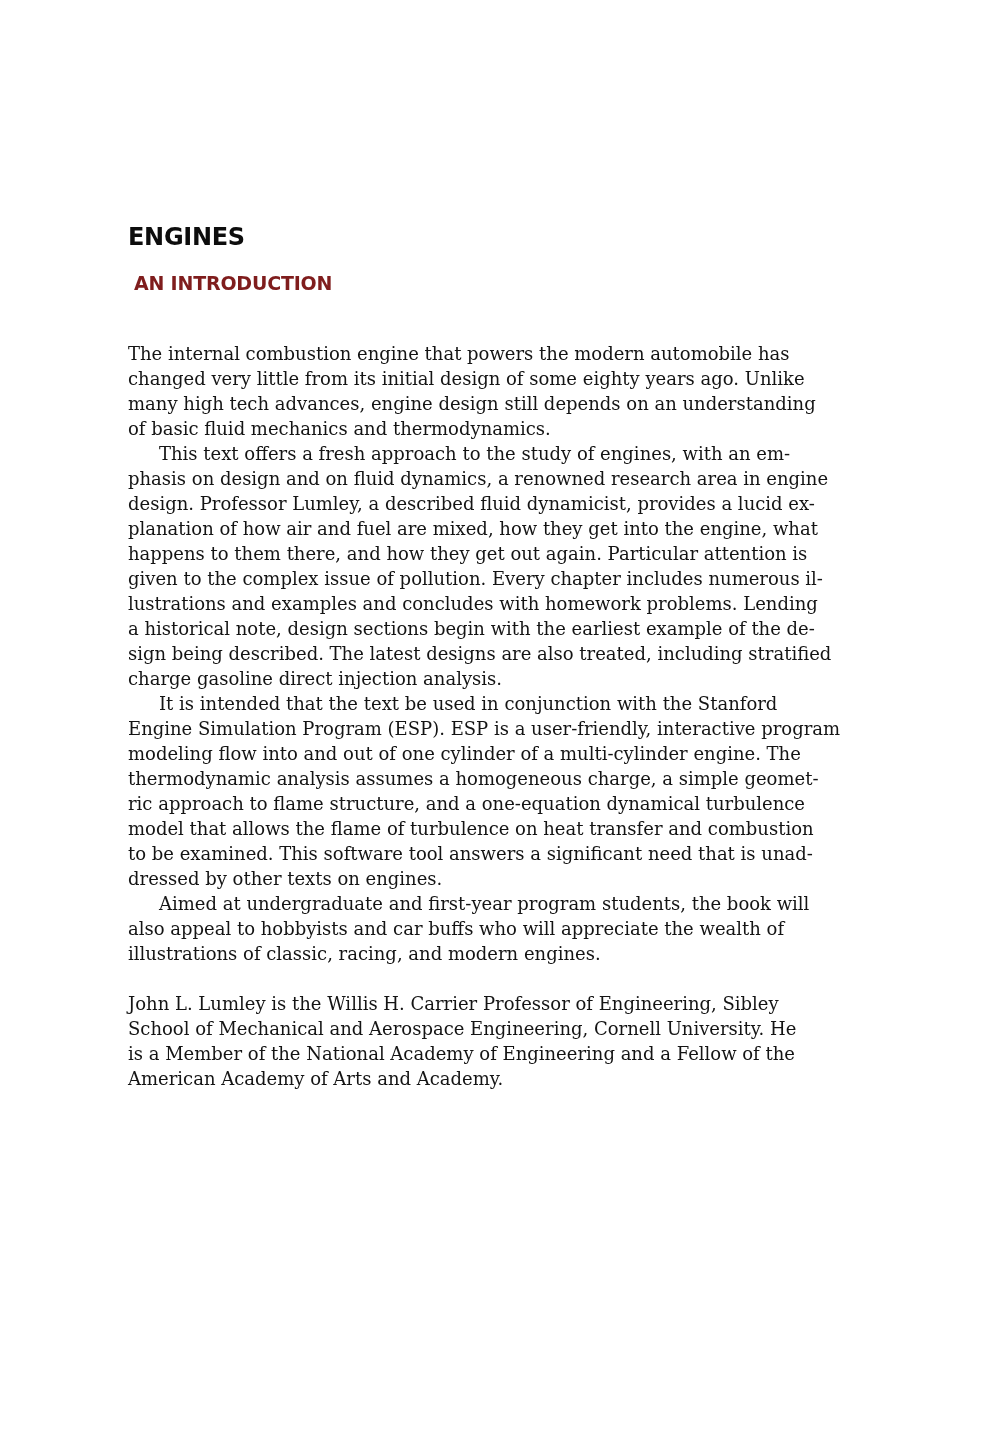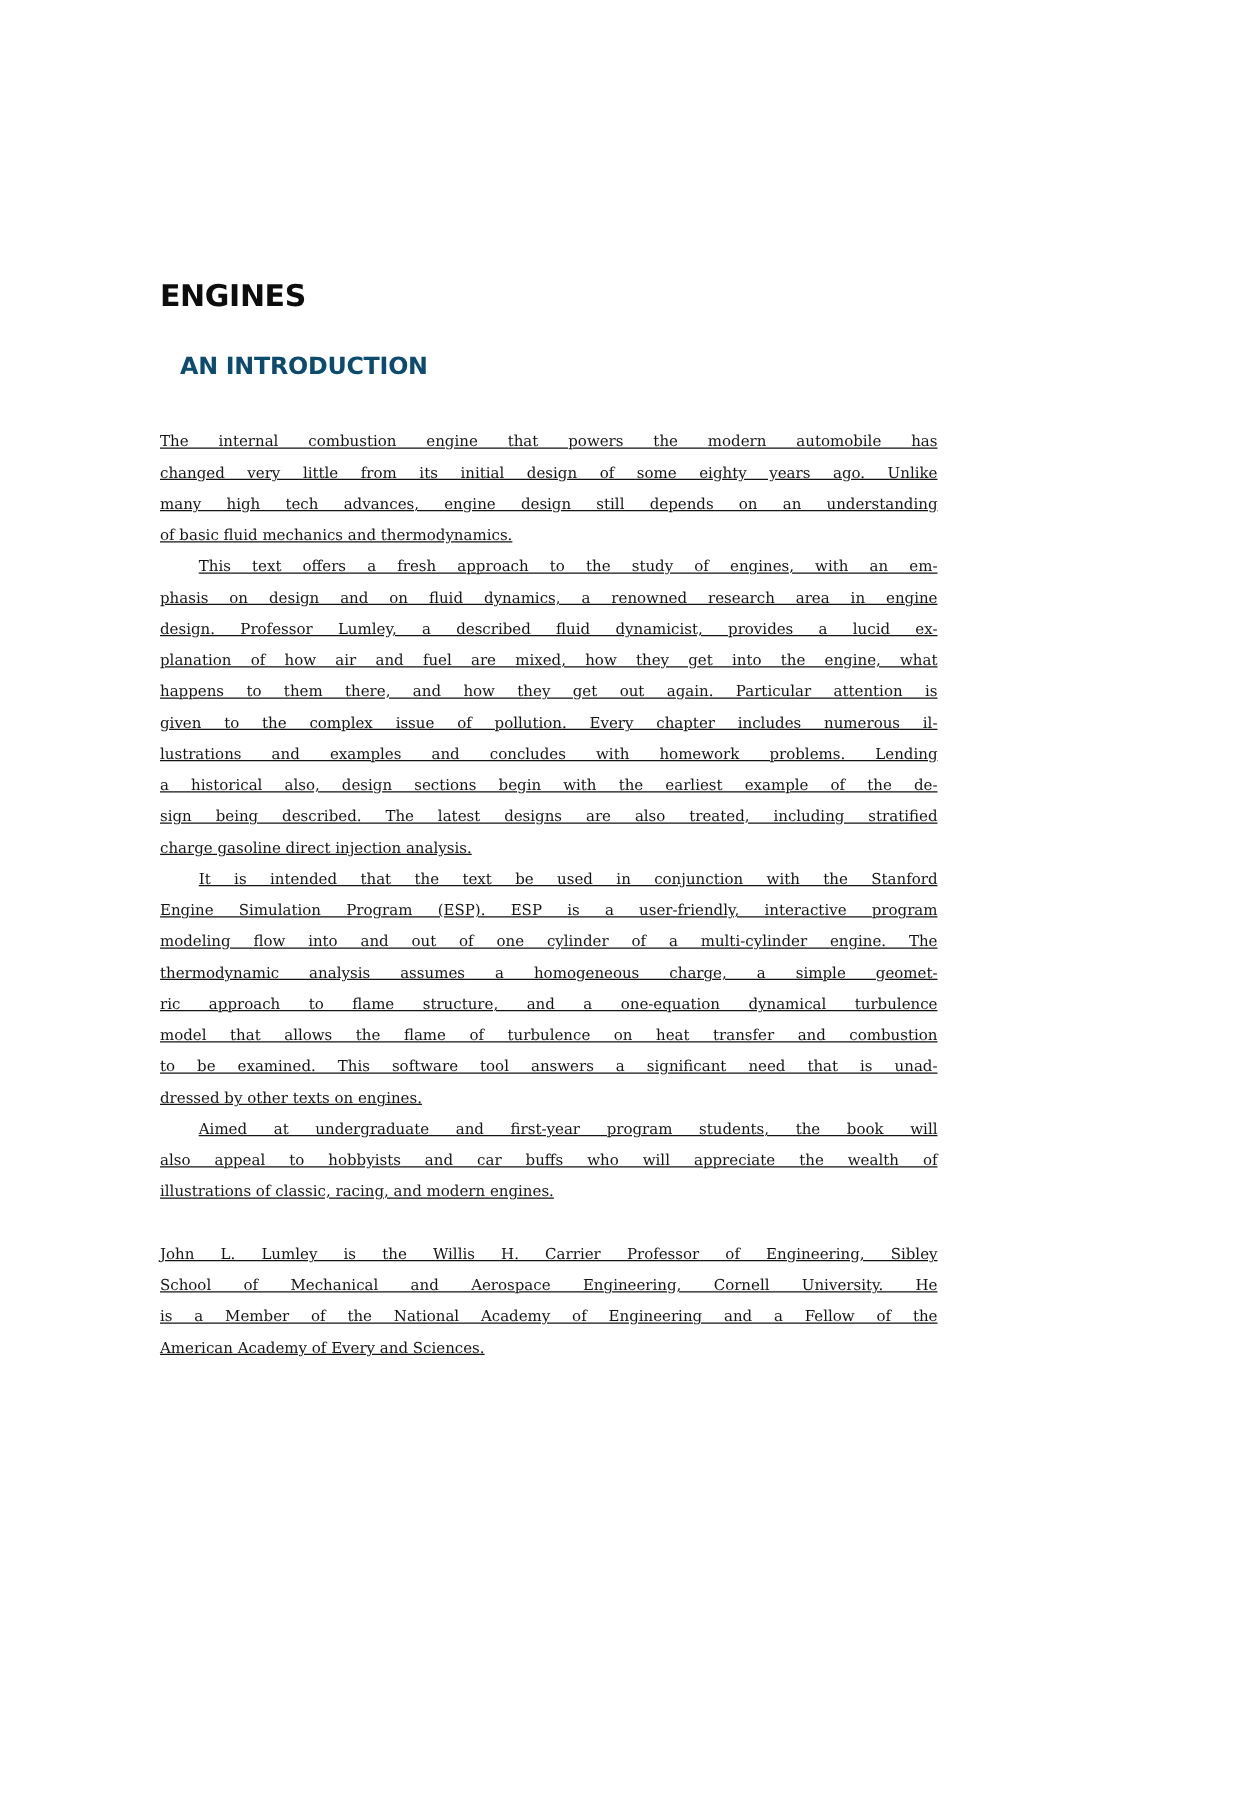--- a/index.html
+++ b/index.html
@@ -29,42 +29,41 @@
       font-weight: bold;
       font-size: 24px;
       letter-spacing: -0.3px;
       color: #0d0d0d;
       line-height: 30px;
     }
     .subtitle {
       position: absolute;
       left: 128px;
       top: 254px;
-      margin: 16px;
+      margin: 6px;
       font-family: "DejaVu Sans", sans-serif;
       font-weight: bold;
       font-size: 19px;
       letter-spacing: -0.2px;
-      color: #0c4a6e;
+      color: #7f1d1d;
       line-height: 26px;
     }
     .line {
       position: absolute;
       left: 128px;
       width: 622px;
       margin: 0;
       font-family: "DejaVu Serif", serif;
-      font-size: 12px;
+      font-size: 18px;
       line-height: 25px;
       height: 25px;
       white-space: nowrap;
       text-align: justify;
       text-align-last: justify;
       color: #141414;
-      text-decoration: underline;
     }
     .line.last {
       text-align-last: left;
     }
     .line.indent {
       left: 159px;
       width: 591px;
     }
   </style>
 </head>
@@ -84,21 +83,21 @@
     </div>
 
     <div>
       <p class="line indent" style="top:431px">This text offers a fresh approach to the study of engines, with an em-</p>
       <p class="line" style="top:456px">phasis on design and on fluid dynamics, a renowned research area in engine</p>
       <p class="line" style="top:481px">design. Professor Lumley, a described fluid dynamicist, provides a lucid ex-</p>
       <p class="line" style="top:506px">planation of how air and fuel are mixed, how they get into the engine, what</p>
       <p class="line" style="top:531px">happens to them there, and how they get out again. Particular attention is</p>
       <p class="line" style="top:556px">given to the complex issue of pollution. Every chapter includes numerous il-</p>
       <p class="line" style="top:581px">lustrations and examples and concludes with homework problems. Lending</p>
-      <p class="line" style="top:606px">a historical also, design sections begin with the earliest example of the de-</p>
+      <p class="line" style="top:606px">a historical note, design sections begin with the earliest example of the de-</p>
       <p class="line" style="top:631px">sign being described. The latest designs are also treated, including stratified</p>
       <p class="line last" style="top:656px">charge gasoline direct injection analysis.</p>
     </div>
 
     <div>
       <p class="line indent" style="top:681px">It is intended that the text be used in conjunction with the Stanford</p>
       <p class="line" style="top:706px">Engine Simulation Program (ESP). ESP is a user-friendly, interactive program</p>
       <p class="line" style="top:731px">modeling flow into and out of one cylinder of a multi-cylinder engine. The</p>
       <p class="line" style="top:756px">thermodynamic analysis assumes a homogeneous charge, a simple geomet-</p>
       <p class="line" style="top:781px">ric approach to flame structure, and a one-equation dynamical turbulence</p>
@@ -111,15 +110,15 @@
       <p class="line indent" style="top:881px">Aimed at undergraduate and first-year program students, the book will</p>
       <p class="line" style="top:906px">also appeal to hobbyists and car buffs who will appreciate the wealth of</p>
       <p class="line last" style="top:931px">illustrations of classic, racing, and modern engines.</p>
     </div>
   </div>
 
   <div>
     <p class="line" style="top:981px">John L. Lumley is the Willis H. Carrier Professor of Engineering, Sibley</p>
     <p class="line" style="top:1006px">School of Mechanical and Aerospace Engineering, Cornell University. He</p>
     <p class="line" style="top:1031px">is a Member of the National Academy of Engineering and a Fellow of the</p>
-    <p class="line last" style="top:1056px">American Academy of Every and Sciences.</p>
+    <p class="line last" style="top:1056px">American Academy of Arts and Academy.</p>
   </div>
 </div>
 
 </body></html>

